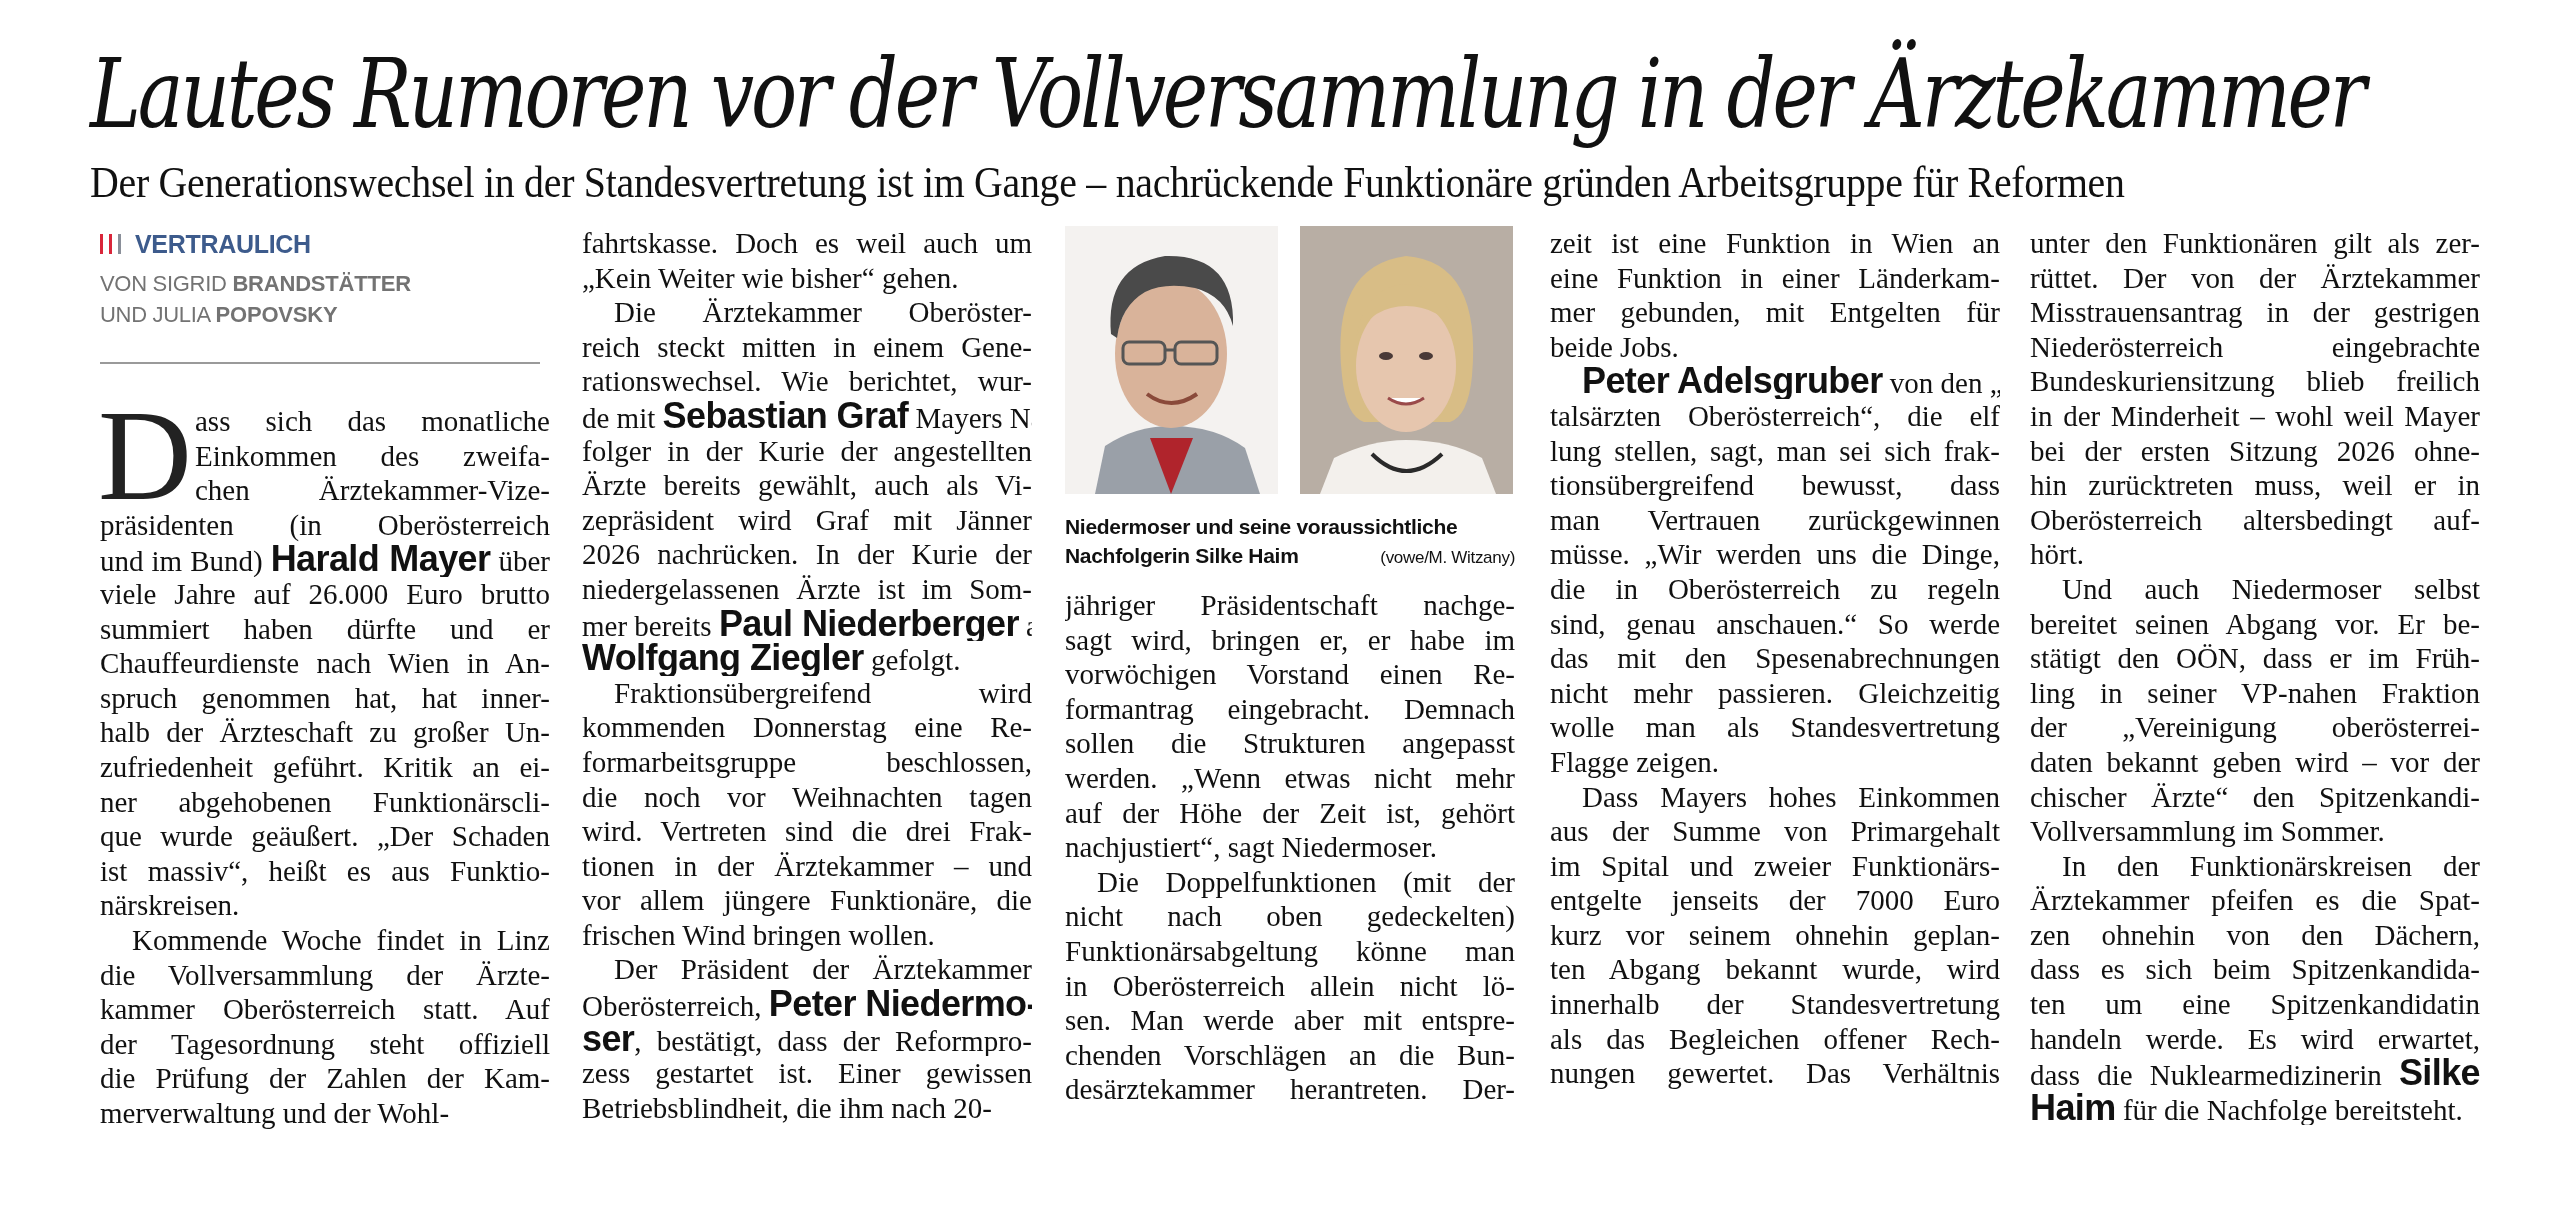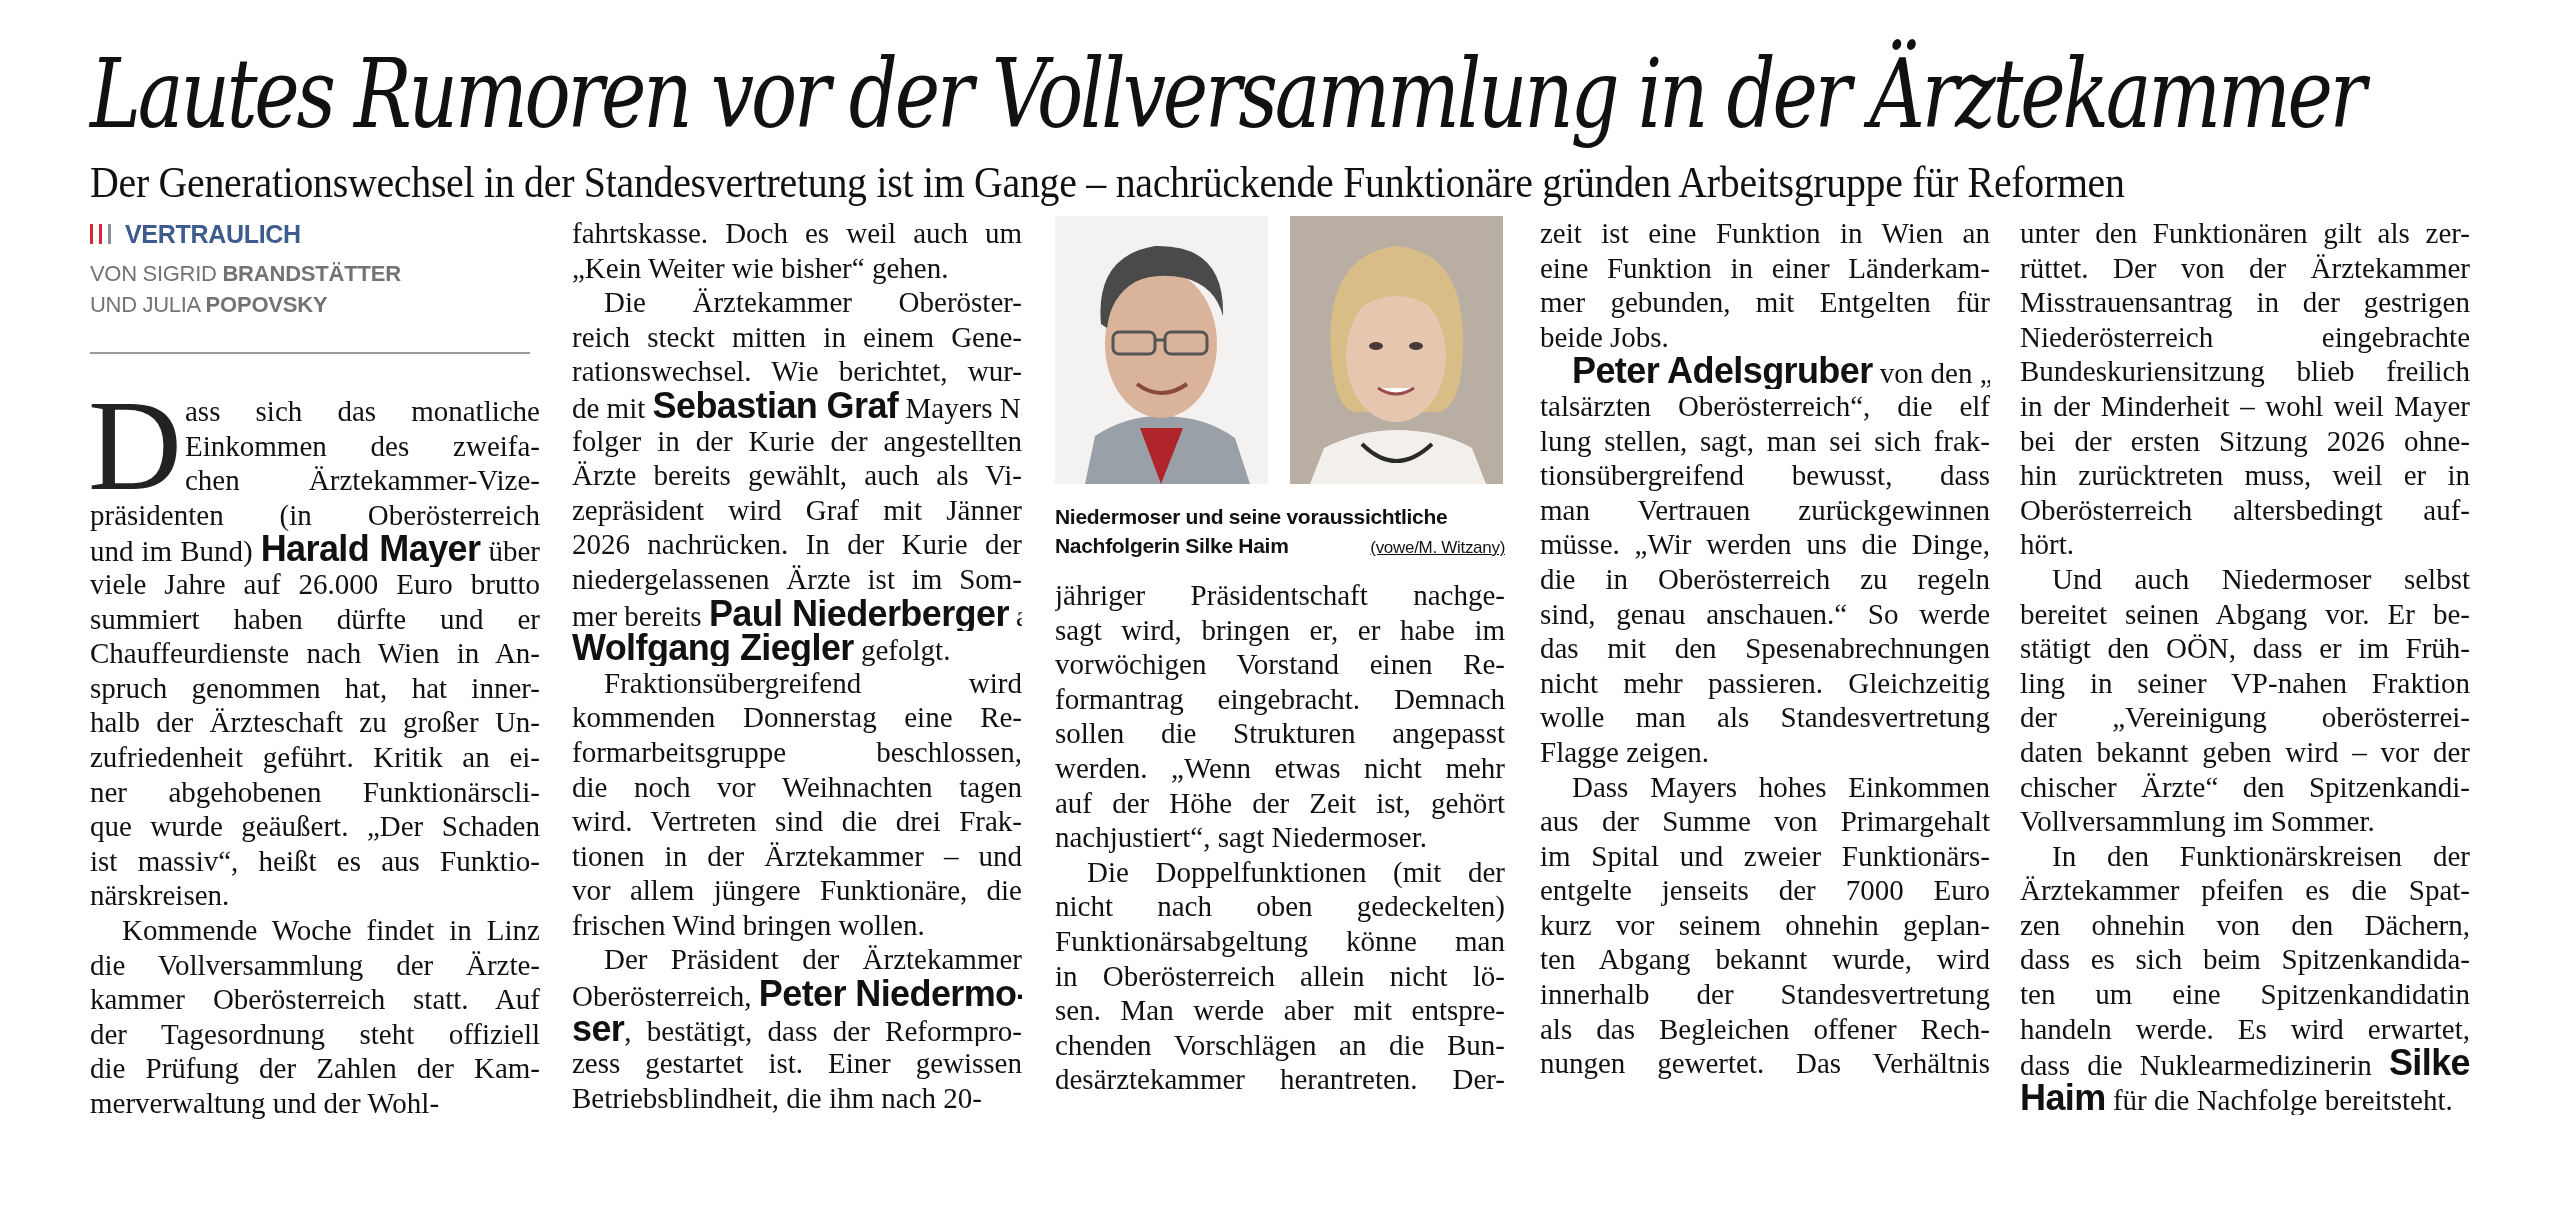--- a/index.html
+++ b/index.html
@@ -9,40 +9,40 @@
     font-family:"DejaVu Serif", serif; font-style:italic; font-weight:normal;
     font-size:96px; line-height:100px; letter-spacing:-4px; color:#111;
     transform:scaleX(0.80); transform-origin:left top; white-space:nowrap;
   }
   .subhead {
     position:absolute; left:90px; top:158px; margin:0;
     font-family:"Liberation Serif", serif; font-weight:normal;
     font-size:44px; line-height:50px; color:#111; white-space:nowrap;
     transform:scaleX(0.905); transform-origin:left top; letter-spacing:-0.3px;
   }
-  .col { position:absolute; top:216px; width:450px;
-    font-family:"Liberation Serif", serif; font-size:29px; line-height:34.6px; color:#111; }
+  .col { position:absolute; top:226px; width:450px;
+    font-family:"Liberation Serif", serif; font-size:29px; line-height:34.6px; color:#111;margin-left:10px; }
   .ln { display:block; height:34.6px; white-space:nowrap; text-align:justify; text-align-last:justify; overflow:hidden; }
   .ln.last { text-align-last:left; }
   .ln.ind { text-indent:32px; }
   b, .b { font-family:"Liberation Sans", sans-serif; font-weight:bold; font-size:36px; letter-spacing:-0.6px; }
   .kicker { display:flex; align-items:center; gap:8px; height:36px;
     font-family:"Liberation Sans", sans-serif; font-weight:bold; font-size:25px; color:#3d5b8c; letter-spacing:-0.3px; }
   .bars { display:flex; gap:6px; align-items:center; margin-right:6px; }
   .bar { width:3px; height:20px; display:inline-block; }
   .byline { font-family:"Liberation Sans", sans-serif; font-size:22px; line-height:31px; color:#737373; margin-top:6px; letter-spacing:-0.3px; }
   .byline .b { font-size:22px; letter-spacing:-0.2px; }
   .rule { height:0; border-top:2px solid #9a9a9a; margin-top:32px; width:440px; }
   .dropcap-wrap { position:relative; margin-top:40px; }
   .dropcap { position:absolute; left:-2px; top:-4px; font-family:"Liberation Serif", serif; font-size:130px; line-height:110px; color:#222; }
   .dc-ln { margin-left:95px; }
   .photos { position:relative; height:270px; }
   .photo { position:absolute; top:0; width:213px; height:268px; overflow:hidden; }
   .caption { font-family:"Liberation Sans", sans-serif; font-weight:bold; font-size:21px; line-height:29px; color:#111; margin-top:16px; letter-spacing:-0.3px; }
-  .credit { font-weight:normal; font-size:17px; float:right; margin-top:2px;text-decoration:underline; }
+  .credit { font-weight:normal; font-size:17px; float:right; margin-top:2px; }
 </style>
 </head>
 <body>
 
 <h1 class="headline">Lautes Rumoren vor der Vollversammlung in der Ärztekammer</h1>
 <h2 class="subhead">Der Generationswechsel in der Standesvertretung ist im Gange – nachrückende Funktionäre gründen Arbeitsgruppe für Reformen</h2>
 
 <div class="col" id="c1" style="left:90px;">
   <div class="kicker">
     <span class="bars">

